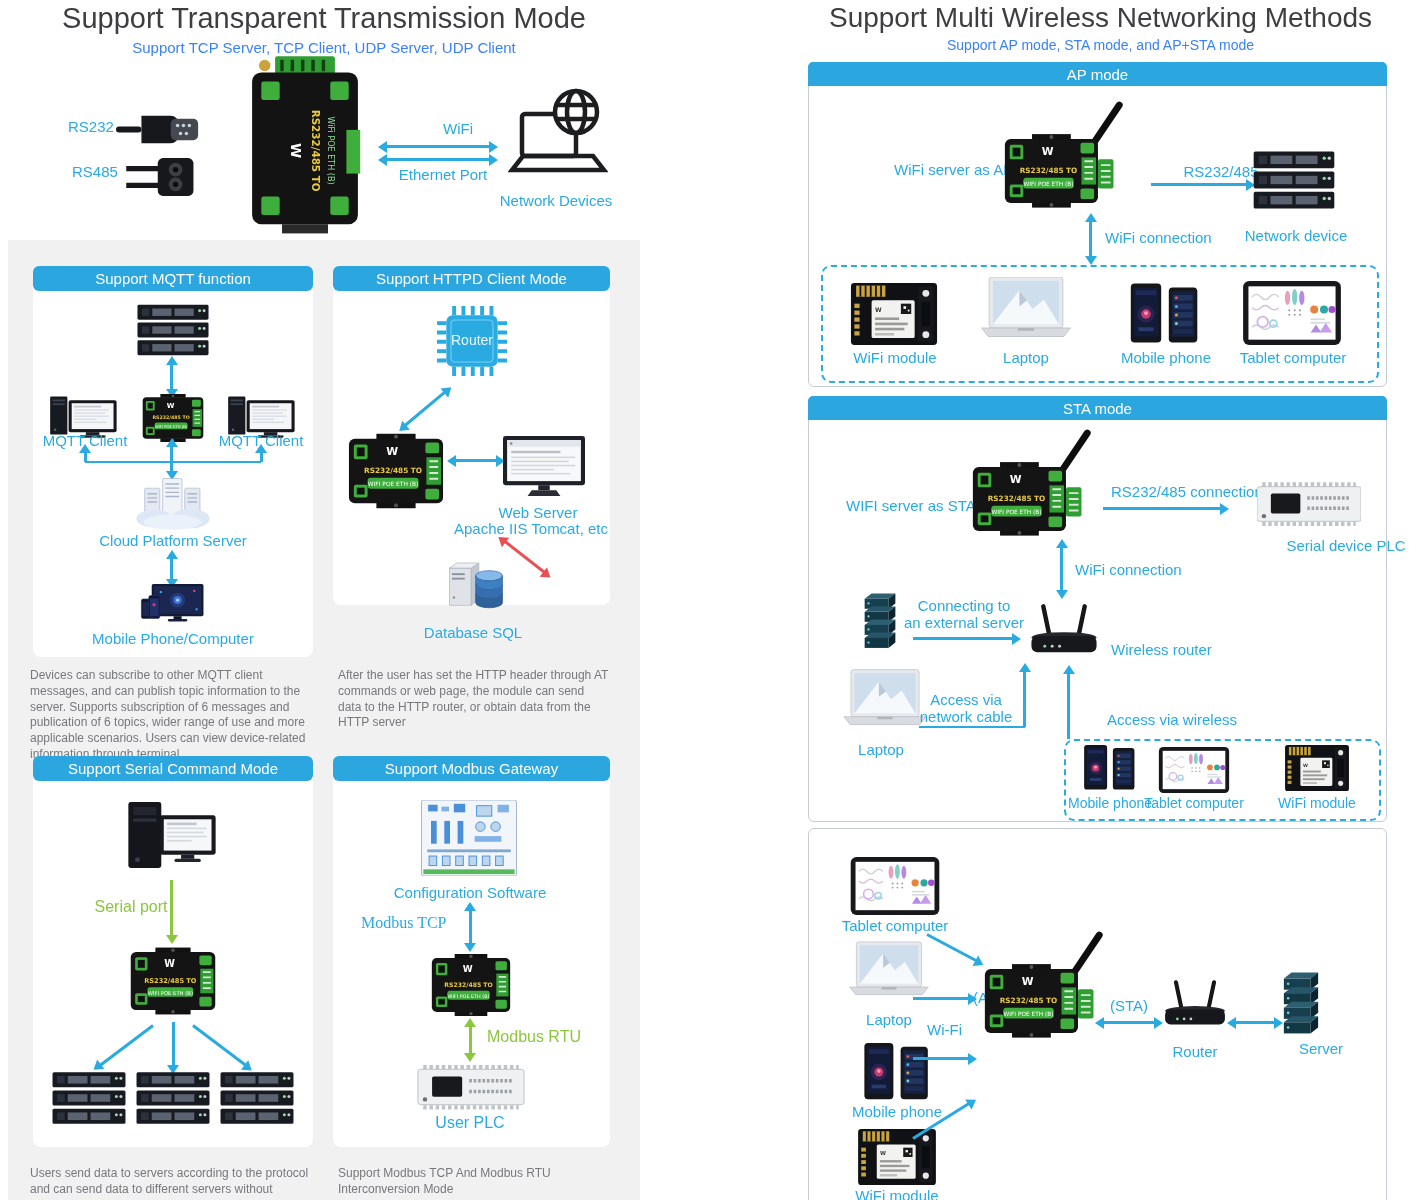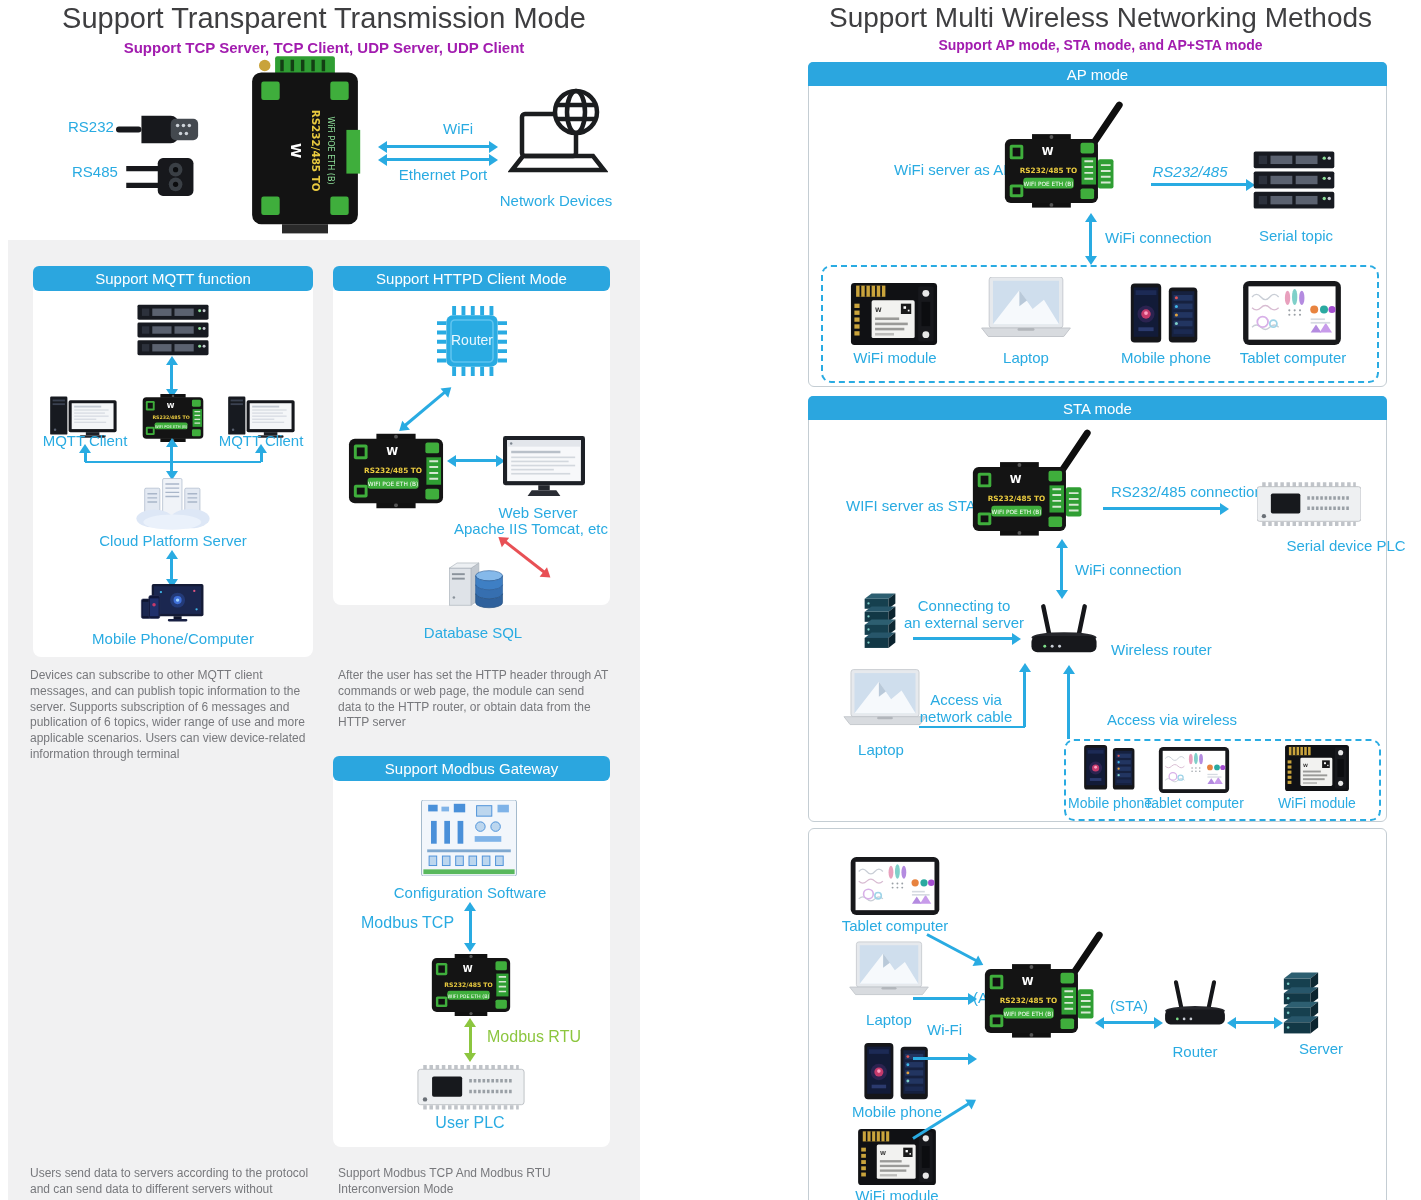--- a/index.html
+++ b/index.html
@@ -3,21 +3,21 @@
 <meta charset="utf-8">
 <style>
   html,body{margin:0;padding:0;background:#fff;}
   .canvas{position:relative;width:1421px;height:1200px;background:#fff;overflow:hidden;
           font-family:"Liberation Sans",sans-serif;}
   .lcol{position:absolute;left:8px;top:0;width:632px;height:1200px;}
   .rcol{position:absolute;left:780px;top:0;width:641px;height:1200px;}
   .lgray{position:absolute;left:0;top:240px;width:632px;height:960px;background:#f1f1f2;}
   .h1{position:absolute;left:0;width:100%;text-align:center;color:#3e3e40;font-size:29px;top:2px;white-space:nowrap;}
   .rcol .h1{font-size:28px;}
-  .h2{position:absolute;left:0;width:100%;text-align:center;color:#a21caf;font-size:15px;top:39px;white-space:nowrap;font-weight:bold;}
+  .h2{position:absolute;left:0;width:100%;text-align:center;color:#3b82f6;font-size:15px;top:39px;white-space:nowrap;}
   .rcol .h2{font-size:14px;top:37px;}
   .bl{position:absolute;color:#29ABE2;font-size:15px;line-height:1.15;white-space:nowrap;}
   .blc{transform:translateX(-50%);}
   .gl{color:#8CC63F;}
   .sm{font-size:14px;}
   .lg{font-size:16px;}
   .desc{position:absolute;color:#77787c;font-size:12px;line-height:15.8px;}
   .panel{position:absolute;background:#fff;border-radius:8px;}
   .phead{height:25px;background:#2BA6DF;border-radius:6px;color:#fff;display:flex;align-items:center;justify-content:center;font-size:15px;}
   .rpanel{position:absolute;background:#fff;border:1px solid #c4cdd3;border-radius:6px;}
@@ -445,30 +445,53 @@
       <div class="bl blc" style="left:205px;top:238px;">Web Server</div>
       <div class="bl blc" style="left:198px;top:254px;">Apache IIS Tomcat, etc</div>
       <div class="ah red rot" style="left:172px;top:274px;width:50px;transform:rotate(38deg);"></div>
       <svg class="ic" style="left:110px;top:286px;width:64px;height:68px;">
           <use href="#sym-db"></use>
         </svg>
       <div class="bl blc" style="left:140px;top:358px;">Database SQL</div>
     </div>
     <div class="desc" style="left:330px;top:668px;width:272px;">After the user has set the HTTP header through AT commands or web page, the module can send data to the HTTP router, or obtain data from the HTTP server</div>
 
+    <div class="panel" style="left:25px;top:756px;width:280px;height:391px;">
+      <div class="phead">Support Serial Command Mode</div>
+      <svg class="ic" style="left:93px;top:46px;width:92px;height:70px;">
+          <use href="#sym-towerpc"></use>
+        </svg>
+      <div class="av green ns" style="left:137px;top:124px;height:56px;"></div>
+      <div class="bl gl blc lg" style="left:98px;top:142px;">Serial port</div>
+      <svg class="ic" style="left:96px;top:190px;width:88px;height:70px;">
+          <use href="#sym-devfront"></use>
+        </svg>
+      <div class="ah ns rot" style="left:120px;top:268px;width:66px;transform:rotate(143deg);"></div>
+      <div class="av ns" style="left:138.5px;top:266px;height:44px;"></div>
+      <div class="ah ns rot" style="left:160px;top:268px;width:66px;transform:rotate(37deg);"></div>
+      <svg class="ic" style="left:18px;top:316px;width:76px;height:52px;">
+          <use href="#sym-rack"></use>
+        </svg>
+      <svg class="ic" style="left:102px;top:316px;width:76px;height:52px;">
+          <use href="#sym-rack"></use>
+        </svg>
+      <svg class="ic" style="left:186px;top:316px;width:76px;height:52px;">
+          <use href="#sym-rack"></use>
+        </svg>
+    </div>
     <div class="desc" style="left:22px;top:1166px;width:290px;">Users send data to servers according to the protocol and can send data to different servers without restarting</div>
 
     <div class="panel" style="left:325px;top:756px;width:277px;height:391px;">
       <div class="phead">Support Modbus Gateway</div>
       <svg class="ic" style="left:88px;top:44px;width:96px;height:76px;">
           <use href="#sym-config"></use>
         </svg>
       <div class="bl blc" style="left:137px;top:128px;">Configuration Software</div>
       <div class="av" style="left:135.5px;top:154px;height:34px;"></div>
-      <div class="bl lg" style="left:28px;top:158px;">Modbus TCP</div>
+      <div class="bl lg" style="left:28px;top:158px;font-family:Liberation Serif, serif;">Modbus TCP</div>
       <svg class="ic" style="left:96px;top:198px;width:84px;height:62px;">
           <use href="#sym-devfront"></use>
         </svg>
       <div class="av green" style="left:135.5px;top:270px;height:28px;"></div>
       <div class="bl gl lg" style="left:154px;top:272px;">Modbus RTU</div>
       <svg class="ic" style="left:84px;top:308px;width:108px;height:46px;">
           <use href="#sym-plc"></use>
         </svg>
       <div class="bl blc lg" style="left:137px;top:358px;">User PLC</div>
     </div>
@@ -478,26 +501,26 @@
   <div class="rcol">
     <div class="h1">Support Multi Wireless Networking Methods</div>
     <div class="h2">Support AP mode, STA mode, and AP+STA mode</div>
 
     <div class="rpanel" style="left:28px;top:62px;width:577px;height:323px;">
       <div class="rphead">AP mode</div>
       <div class="bl" style="left:85px;top:98px;">WiFi server as AP</div>
       <svg class="ic" style="left:192px;top:36px;width:128px;height:109px;">
           <use href="#sym-devant"></use>
         </svg>
-      <div class="bl blc" style="left:381px;top:100px;font-style:italic;">RS232/485</div>
+      <div class="bl blc" style="left:412px;top:100px;">RS232/485</div>
       <div class="ah ns" style="left:342px;top:120px;width:96px;"></div>
       <svg class="ic" style="left:443px;top:88px;width:84px;height:58px;">
           <use href="#sym-rack"></use>
         </svg>
-      <div class="bl blc" style="left:487px;top:164px;">Serial topic</div>
+      <div class="bl blc" style="left:487px;top:164px;">Network device</div>
       <div class="av" style="left:280px;top:158px;height:36px;"></div>
       <div class="bl" style="left:296px;top:166px;">WiFi connection</div>
       <div class="dash" style="left:12px;top:202px;width:554px;height:114px;"></div>
       <svg class="ic" style="left:40px;top:220px;width:90px;height:62px;">
           <use href="#sym-wifimodule"></use>
         </svg>
       <div class="bl blc" style="left:86px;top:286px;">WiFi module</div>
       <svg class="ic" style="left:165px;top:214px;width:104px;height:68px;">
           <use href="#sym-photolaptop"></use>
         </svg>

